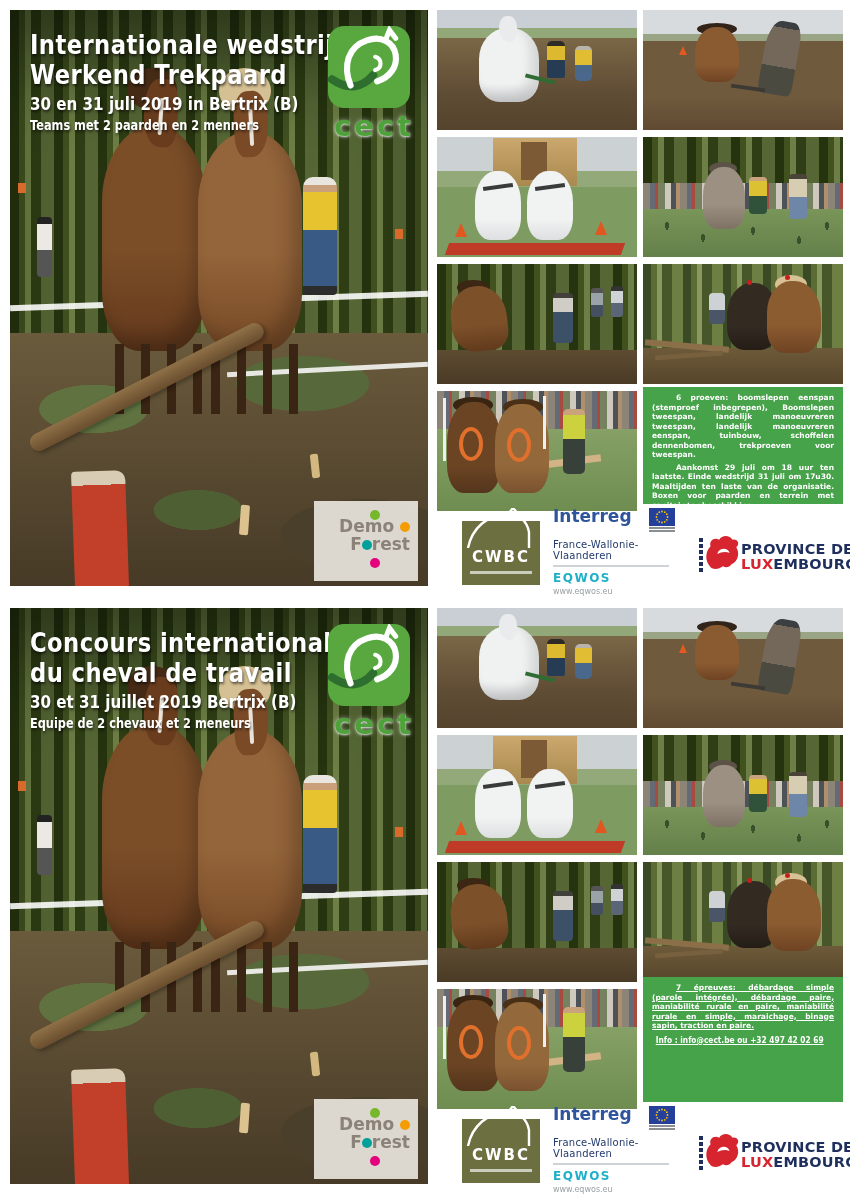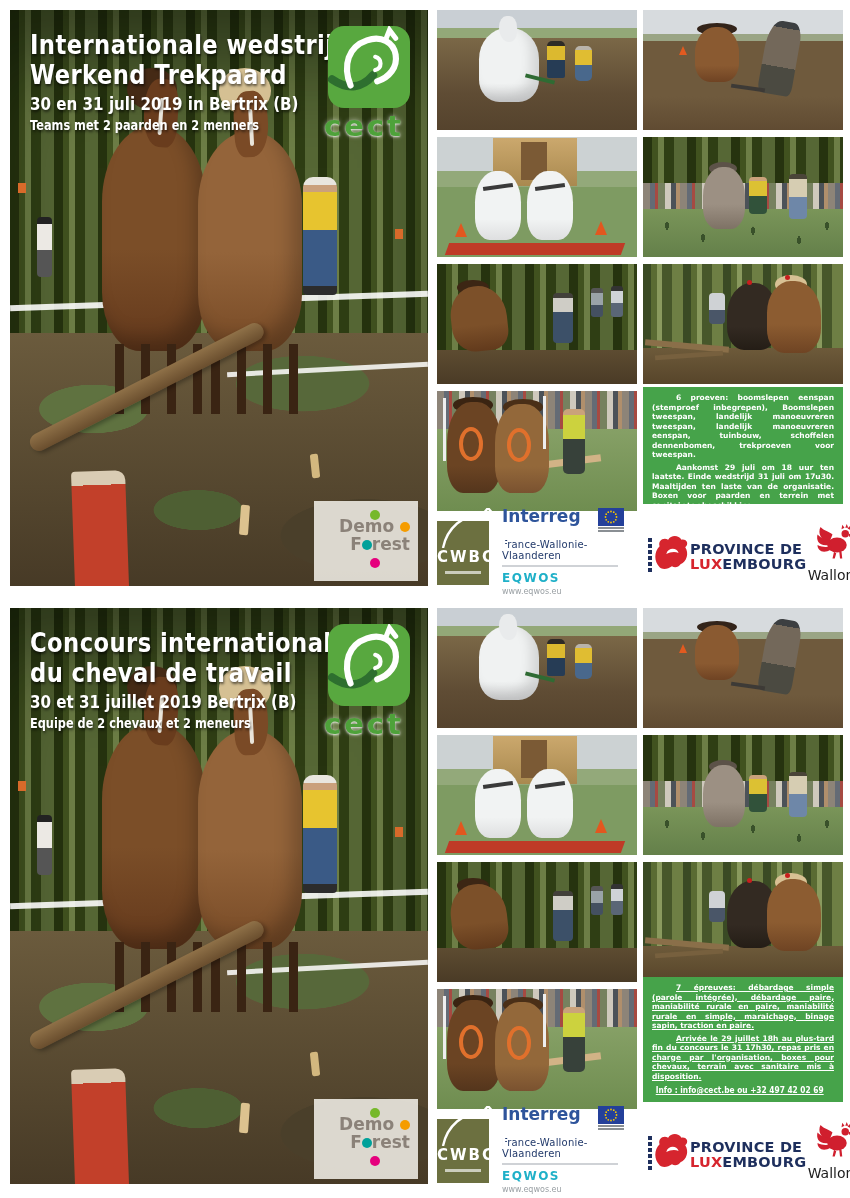--- a/index.html
+++ b/index.html
@@ -50,21 +50,21 @@
   .mk1 { left:92%; top:38%; } .mk2 { left:2%; top:30%; }
 
   
   .titles { position:absolute; left:20px; top:20px; color:#fff; text-shadow:1px 2px 3px rgba(0,0,0,.6); z-index:5; }
   .tl { white-space:nowrap; transform:scaleX(.84); transform-origin:left top; font-weight:700; }
   .tl1 { font-size:27px; line-height:1.1; letter-spacing:.5px; }
   .tl2 { font-size:18px; margin-top:4px; }
   .tl3 { font-size:13.5px; margin-top:3px; }
 
   
-  .cect { position:absolute; right:14px; top:16px; width:90px; text-align:left; z-index:5; }
+  .cect { position:absolute; right:14px; top:16px; width:90px; text-align:right; z-index:5; }
   .cect-badge { width:82px; height:82px; border-radius:16px; background:#58a83f; margin:0 auto; }
   .cect-word { font-size:29px; font-weight:700; color:#4ea23a; letter-spacing:3px; margin-top:1px;
     text-shadow:0 1px 2px rgba(255,255,255,.75), 0 0 5px rgba(255,255,255,.55); }
 
   
   .demoforest { position:absolute; right:10px; bottom:5px; width:104px; height:80px; z-index:5;
     background:rgba(246,243,236,.85); padding:5px 8px; color:#8b8279; font-weight:700; font-size:17px; line-height:1.05; }
   .df-dot { width:10px; height:10px; border-radius:50%; display:inline-block; vertical-align:middle; }
   .df-g { background:#76b82a; } .df-o { background:#f59c00; } .df-t { background:#00a19a; } .df-p { background:#e5007d; }
   .df-r1, .df-r4 { padding-left:48px; height:12px; }
@@ -175,21 +175,21 @@
   .infobox { position:absolute; left:206px; width:200px; background:#46a34a; color:#fff; padding:6px 9px; overflow:hidden; }
   .infobox.nl { top:377px; height:117px; }
   .infobox.fr { top:369px; height:125px;text-decoration:underline; }
   .infobox p { font-size:7.5px; font-weight:700; line-height:1.27; text-align:justify; text-indent:24px; }
   .infobox p + p { margin-top:3px; }
   .infobox .contact { text-indent:0; text-align:left; font-size:8px; white-space:nowrap; margin-top:5px;
     transform:scaleX(.93); transform-origin:left; padding-left:4px; }
 
   
   .logostrip { position:absolute; left:427px; top:508px; width:406px; height:68px; display:flex; align-items:center; }
-  .cwbc { position:relative; width:52px; height:64px; background:#6c7040; margin-top:2px; flex:0 0 auto; }
+  .cwbc { position:relative; width:78px; height:64px; background:#6c7040; margin-top:2px; flex:0 0 auto;margin-left:25px; }
   .cwbc-horse { position:absolute; left:2px; top:-13px; width:70px; height:40px; }
   .cwbc-name { position:absolute; left:0; right:0; top:27px; text-align:center; color:#fff; font-size:15px; letter-spacing:2px; font-weight:700; }
   .cwbc-sub { position:absolute; left:8px; right:8px; top:50px; height:3px; background:rgba(255,255,255,.65); }
   .interreg { margin-left:13px; width:122px; flex:0 0 auto; }
   .int-row { display:flex; align-items:flex-start; gap:5px; }
   .int-name { color:#2e549b; font-weight:700; font-size:17px; line-height:1; }
   .int-sub { color:#223a6b; font-size:10px; margin-top:14px; letter-spacing:.2px; }
   .eu-flag { width:26px; height:18px; display:block; }
   .eu-cap { width:26px; height:2px; background:#8a8f94; margin-top:1px; }
   .int-div { width:116px; height:2px; background:#cfd2d6; margin:4px 0 4px; }
@@ -514,21 +514,20 @@
           <b class="h1"></b>
         <b class="h2"></b>
           <b class="o1"></b>
         <b class="o2"></b>
           <b class="m"></b>
         <b class="p1"></b>
           <b class="p2"></b>
       </div>
       <div class="infobox fr">
         <p>7 épreuves: débardage simple (parole intégrée), débardage paire, maniabilité rurale en paire, maniabilité rurale en simple, maraichage, binage sapin, traction en paire.</p>
-        <p>Arrivée le 29 juillet 18h au plus-tard fin du concours le 31 17h30, repas pris en charge par l'organisation, boxes pour chevaux, terrain avec sanitaire mis à disposition.</p>
         <p class="contact">Info : info@cect.be  ou +32 497 42 02 69</p>
       </div>
     </div>
 
     <div class="logostrip">
       <div class="cwbc">
         <svg class="cwbc-horse" viewBox="0 0 70 40">
           <path d="M4 40 C8 20 24 6 44 6 C55 6 63 13 65 24 L65 40" fill="none" stroke="#fff" stroke-width="2.4"></path>
           <path d="M44 6 L49 0 L55 7" fill="none" stroke="#fff" stroke-width="2.4"></path>
         </svg>

